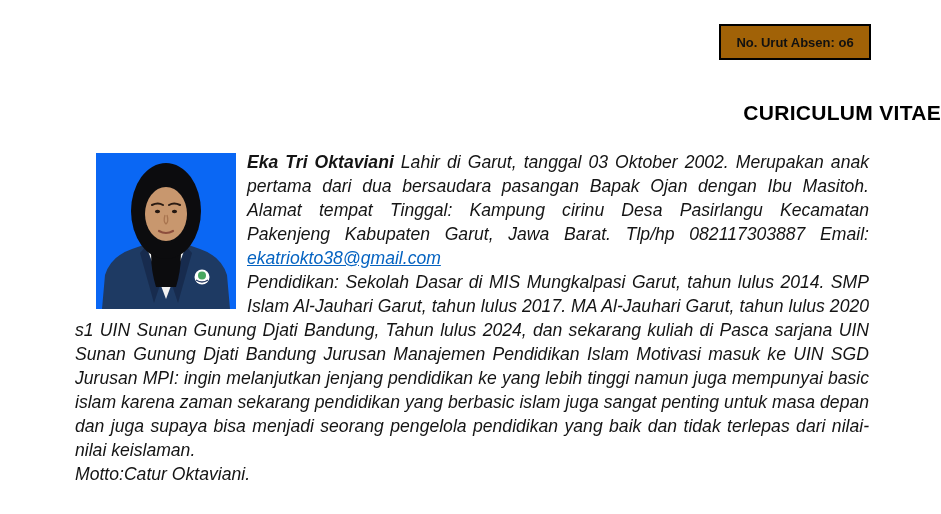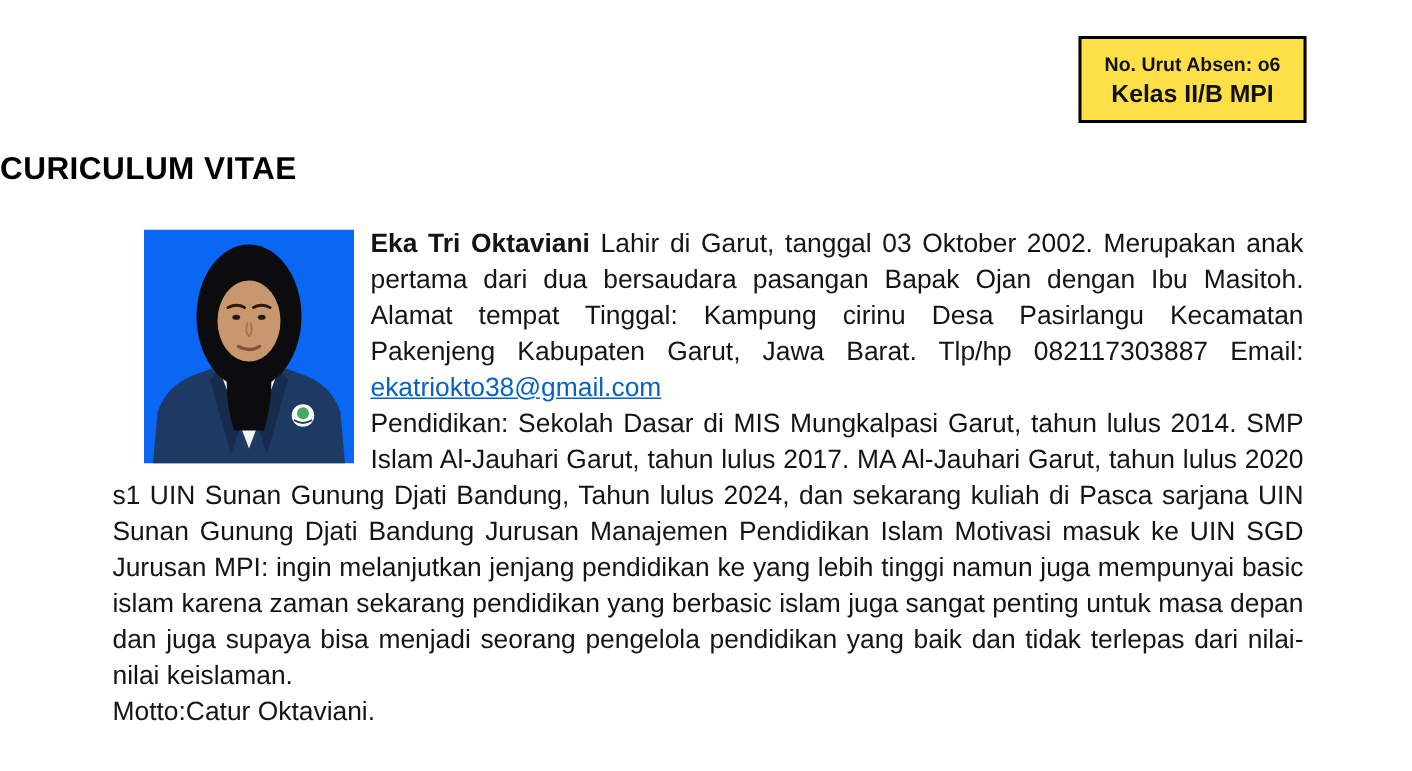--- a/index.html
+++ b/index.html
@@ -10,54 +10,54 @@
     font-family:"Liberation Sans","DejaVu Sans",sans-serif;
     color:#111;
     overflow:hidden;
   }
   .id-box {
     position:absolute; top:24px; right:70px;
     width:152px; box-sizing:border-box;
     border:2px solid #000;
     padding:7px 4px 6px;
     text-align:center;
-    background:#fde047;
+    background:#a16207;
   }
   .id-line-sm { font-weight:bold; font-size:13px; line-height:19px; white-space:nowrap; }
   .id-line-lg { font-weight:bold; font-size:16.5px; line-height:22px; white-space:nowrap; }
   .title {
     position:absolute; top:101px; left:0; width:100%;
-    text-align:left;
+    text-align:right;
     font-size:21px; font-weight:bold; letter-spacing:0.3px;
     color:#000;
   }
   .content {
     position:absolute; top:150px; left:75px;
     width:794px;
     text-align:justify;
     font-size:17.6px; line-height:24px;
     color:#141414;
+    font-style:italic;
   }
   .photo-wrap {
     float:left;
     width:140px; height:156px;
     margin:3px 11px 6px 21px;
   }
   .photo-wrap svg { display:block; width:140px; height:156px; }
   .name { font-weight:bold; }
   a.email { color:#0563c1; text-decoration:underline; cursor:pointer; }
 </style>
 </head>
 <body>
 
 <div class="page">
 
   <div class="id-box">
     <div class="id-line-sm">No. Urut Absen: o6</div>
-    <div class="id-line-lg">Kelas II/B MPI</div>
   </div>
 
   <div class="title">CURICULUM VITAE</div>
 
   <div class="content">
     <div class="photo-wrap">
       <svg viewBox="0 0 140 156" xmlns="http://www.w3.org/2000/svg">
 
         <rect x="0" y="0" width="140" height="156" fill="#0a67f4"></rect>
 

